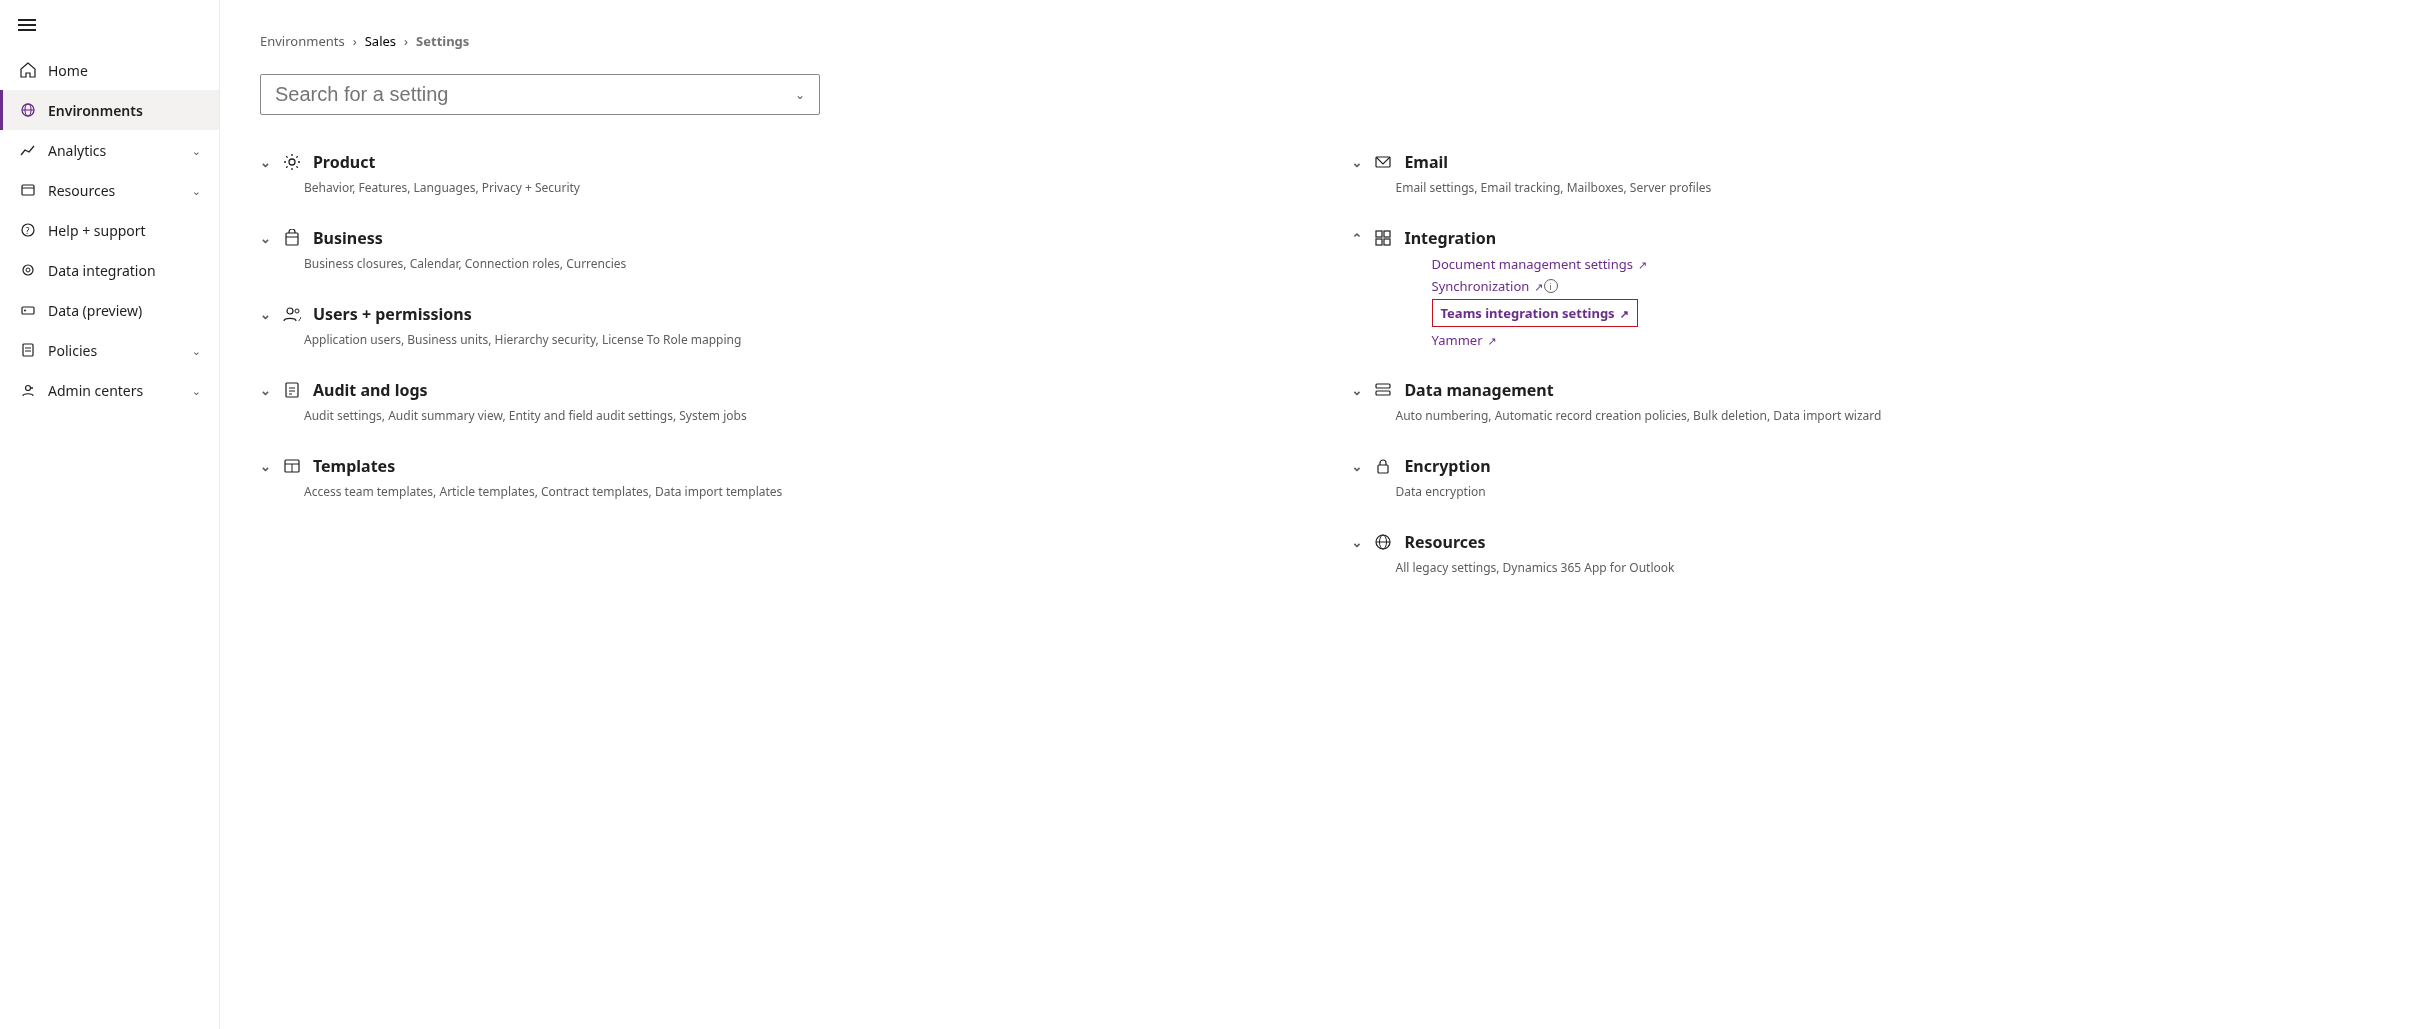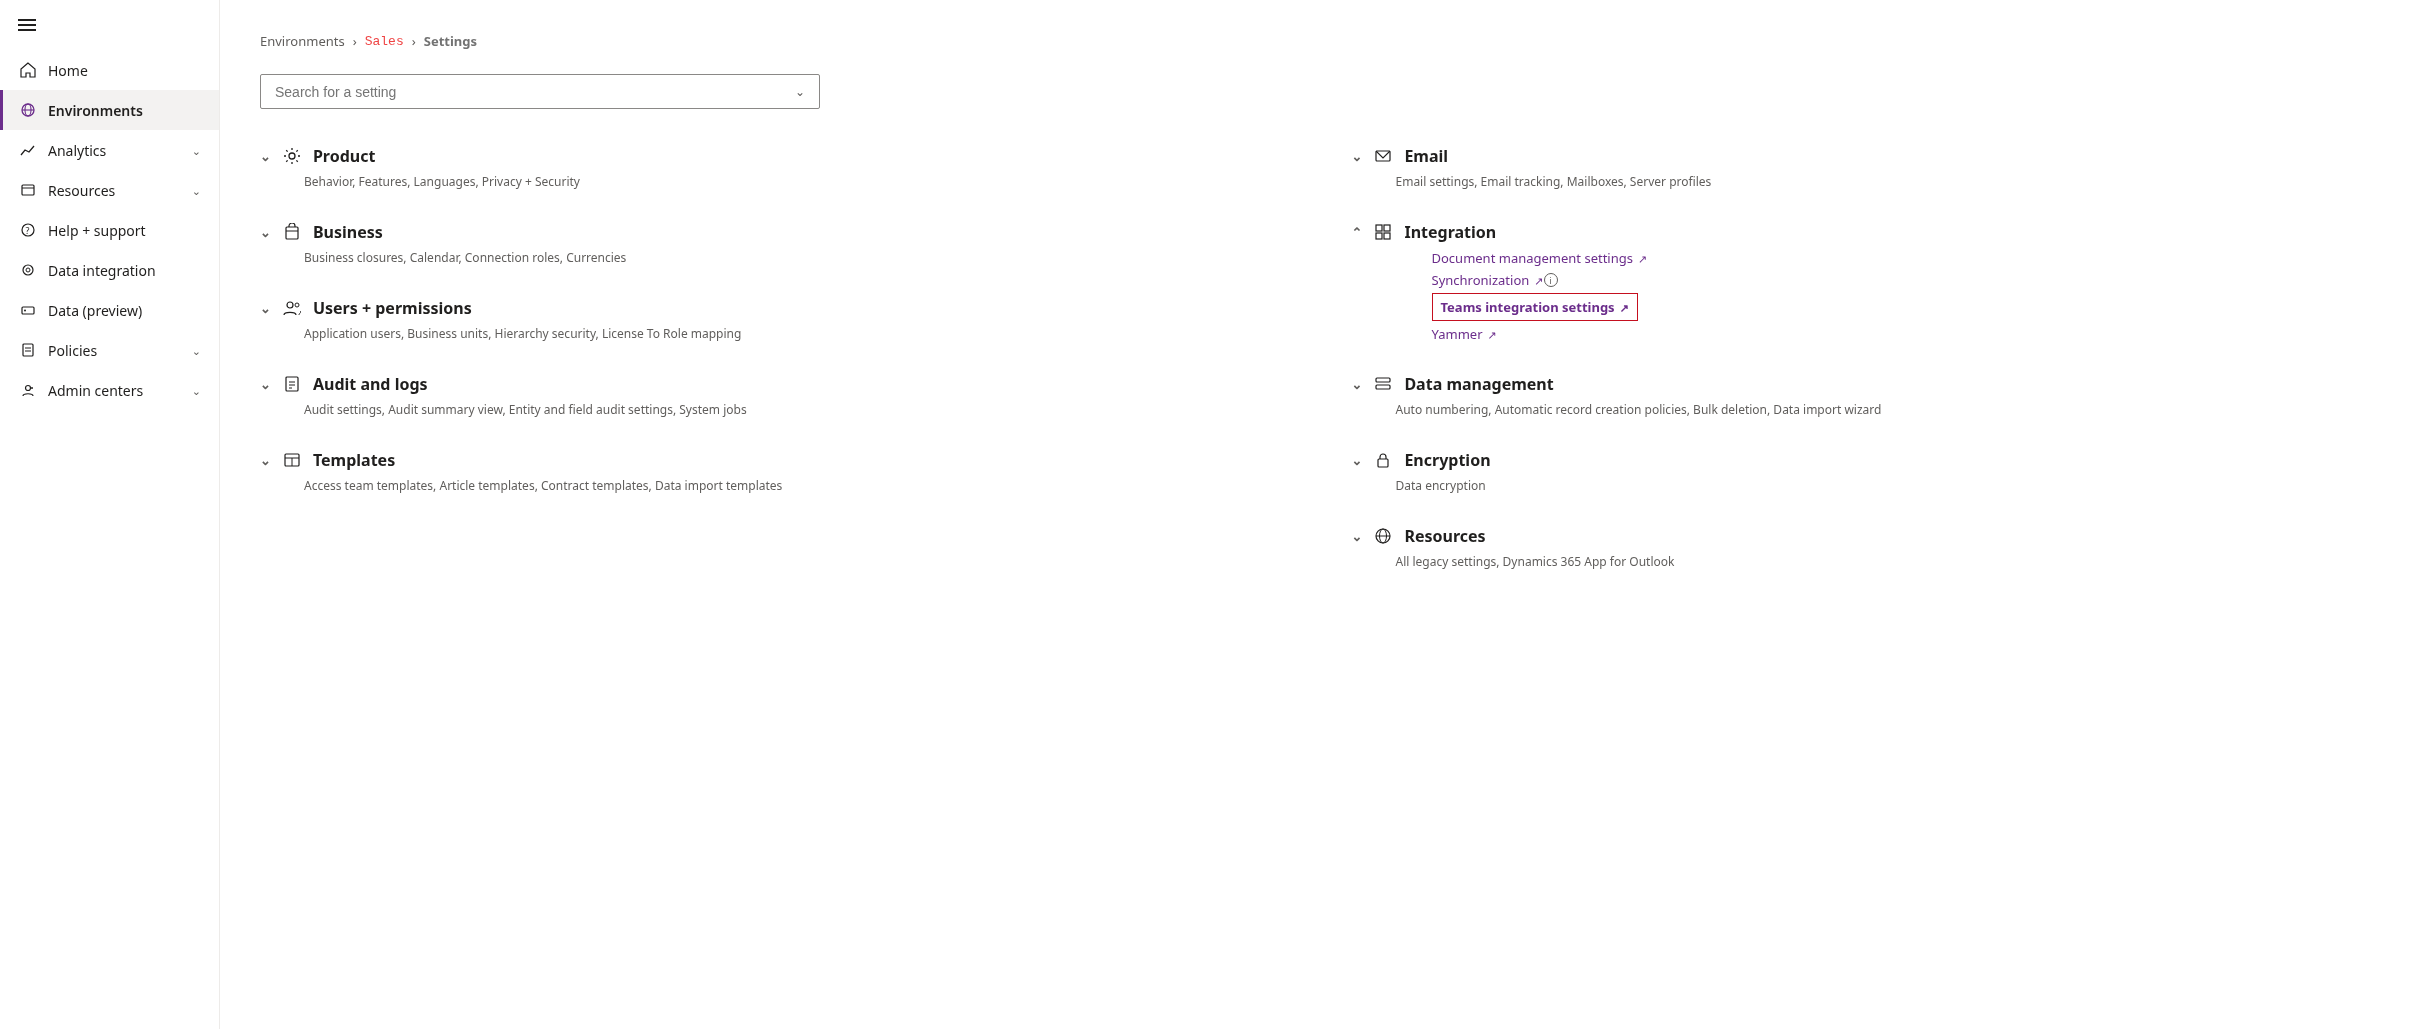--- a/index.html
+++ b/index.html
@@ -90,21 +90,21 @@
       padding: 8px 14px;
       max-width: 560px;
       margin-bottom: 36px;
       background: #fff;
       cursor: text;
     }
     .search-bar input {
       border: none;
       outline: none;
       flex: 1;
-      font-size: 14px;
+      font-size: 20px;
       color: #000000;
       background: transparent;
     }
     .search-bar .chevron-icon {
       color: #605e5c;
       font-size: 12px;
     }
 
     
     .settings-grid {
@@ -298,21 +298,21 @@
       <span class="chevron">⌄</span>
     </div>
   </div>
 </nav>
 
 <main class="main">
 
   <div class="breadcrumb">
     <span style="color:#605e5c; cursor:pointer;">Environments</span>
     <span class="sep">›</span>
-    <span style="color:#ef4444; cursor:pointer;font-family:Liberation Mono, monospace;">Sales</span>
+    <span style="color:#000000; cursor:pointer;">Sales</span>
     <span class="sep">›</span>
     <span class="current">Settings</span>
   </div>
 
   <div class="search-bar">
     <input type="text" placeholder="Search for a setting" style="">
     <span class="chevron-icon">⌄</span>
   </div>
 
   <div class="settings-grid">

